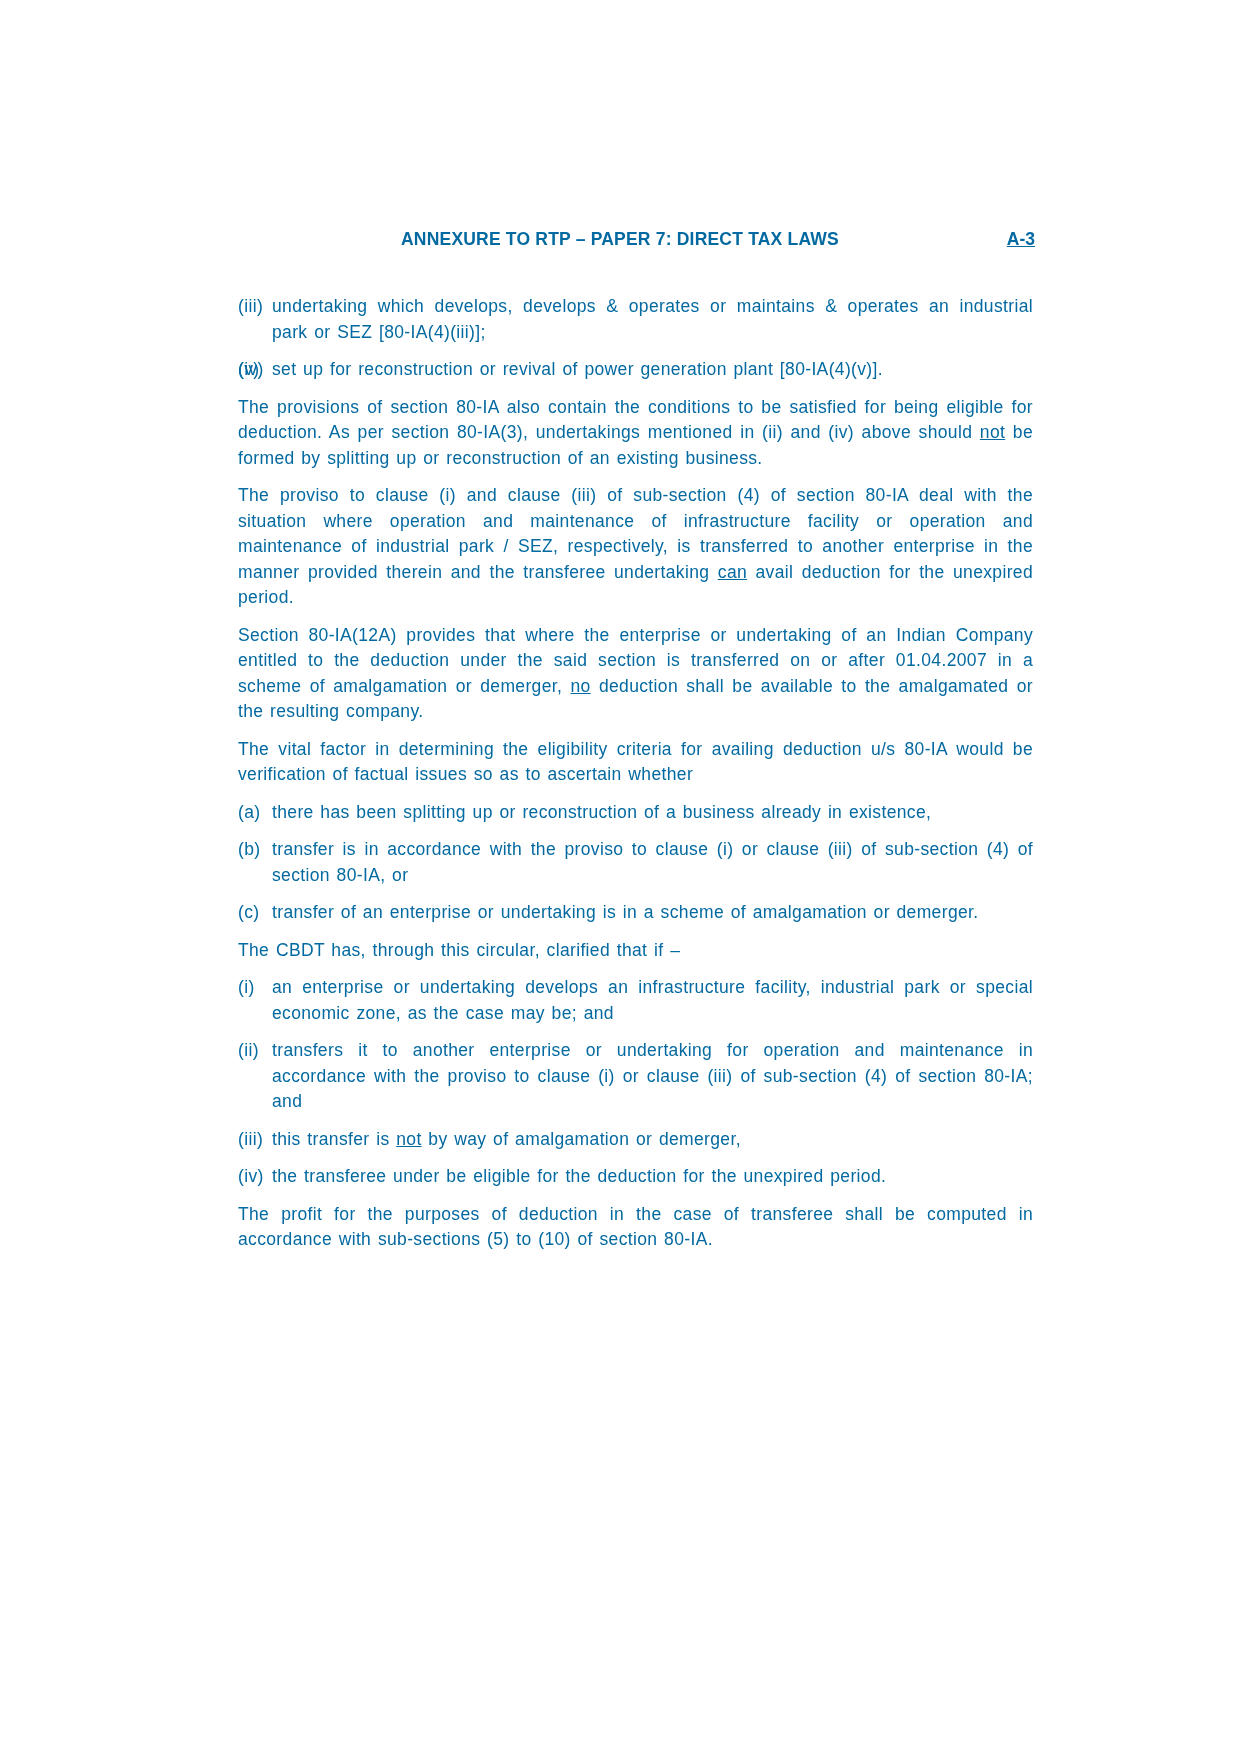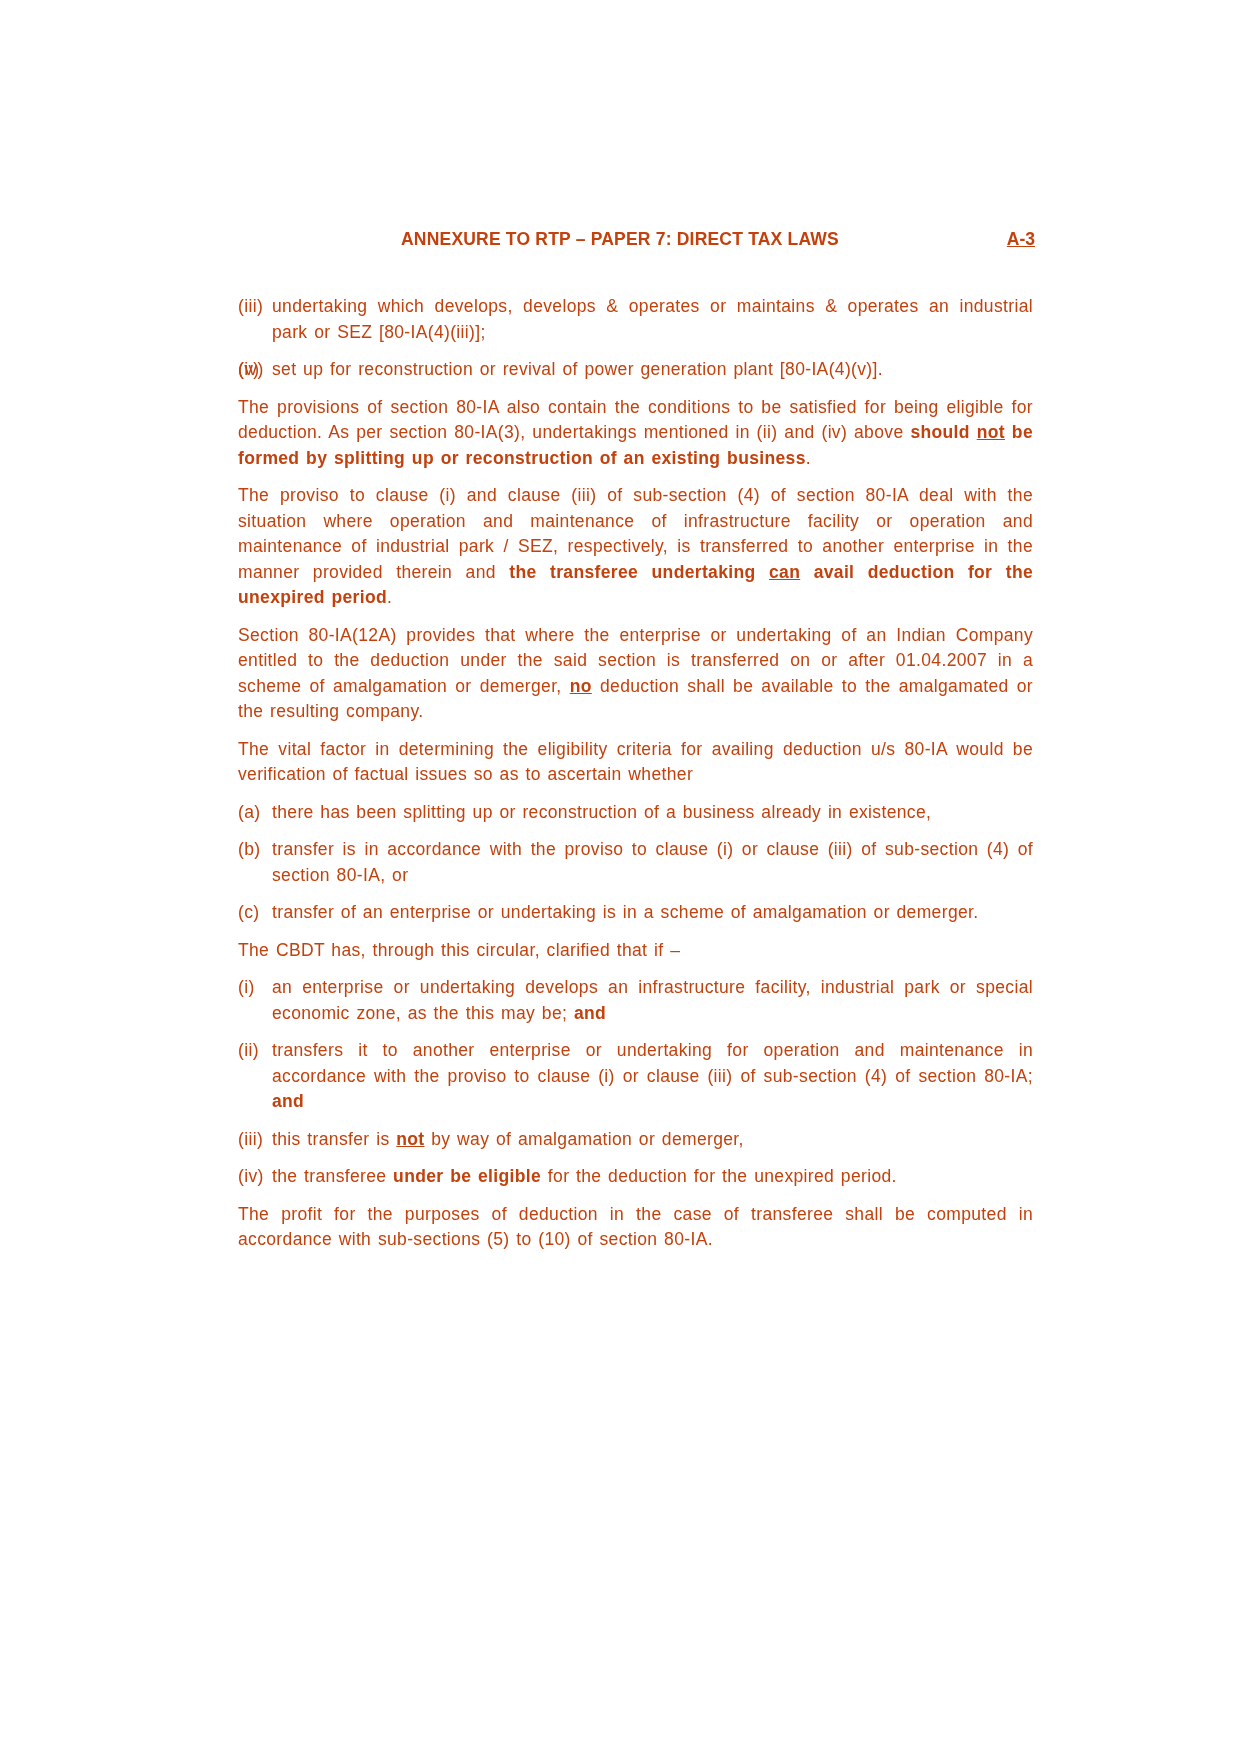--- a/index.html
+++ b/index.html
@@ -2,21 +2,21 @@
 <html><head>
 <meta charset="utf-8">
 <style>
   * { margin: 0; padding: 0; box-sizing: border-box; }
   html, body { background: #ffffff; }
   .page {
     position: relative;
     width: 1241px;
     height: 1381px;
     background: #ffffff;
-    color: #c2410c;
+    color: #0369a1;
     font-family: "Liberation Sans", sans-serif;
     overflow: hidden;
   }
   .page-header {
     position: absolute;
     top: 229px;
     left: 255px;
     width: 795px;
     height: 24px;
     font-size: 17.5px;
@@ -42,21 +42,21 @@
     width: 795px;
     font-size: 17.5px;
     line-height: 25.5px;
     letter-spacing: 0.35px;
     word-spacing: 1.5px;
     text-align: justify;
   }
   .block { margin-bottom: 12px; }
   .list-item { position: relative; padding-left: 34px; }
   .list-item .marker { position: absolute; left: 0; top: 0; }
-  .bold { font-weight: bold; }
+  .bold { font-weight: normal; }
   .underline { text-decoration: underline; }
   .page-footer {
     position: absolute;
     left: 143px;
     top: 1674px;
     font-family: "Liberation Serif", serif;
     font-size: 14px;
     font-weight: bold;
   }
 </style>
@@ -75,21 +75,21 @@
       <div class="block list-item"><span class="marker">(iv)</span></div>
       <div class="block list-item"><span class="marker">(v)</span><span><span>set up for reconstruction or revival of power generation plant [80-IA(4)(v)].</span></span></div>
       <div class="block paragraph"><span>The provisions of section 80-IA also contain the conditions to be satisfied for being eligible for deduction.  As per section 80-IA(3), undertakings mentioned in (ii) and (iv) above </span><span class="bold">should </span><span class="bold underline">not</span><span class="bold"> be formed by splitting up or reconstruction of an existing business</span><span>.</span></div>
       <div class="block paragraph"><span>The proviso to clause (i) and clause (iii) of sub-section (4) of section 80-IA deal with the situation where operation and maintenance of infrastructure facility or operation and maintenance of industrial park / SEZ, respectively, is transferred to another enterprise in the manner provided therein and </span><span class="bold">the transferee undertaking </span><span class="bold underline">can</span><span class="bold"> avail deduction for the unexpired period</span><span>.</span></div>
       <div class="block paragraph"><span>Section 80-IA(12A) provides that where the enterprise or undertaking of an Indian Company entitled to the deduction under the said section is transferred on or after 01.04.2007 in a scheme of amalgamation or demerger, </span><span class="bold underline">no</span><span> deduction shall be available to the amalgamated or the resulting company.</span></div>
       <div class="block paragraph"><span>The vital factor in determining the eligibility criteria for availing deduction u/s 80-IA would be verification of factual issues so as to ascertain whether</span></div>
       <div class="block list-item"><span class="marker">(a)</span><span><span>there has been splitting up or reconstruction of a business already in existence,</span></span></div>
       <div class="block list-item"><span class="marker">(b)</span><span><span>transfer is in accordance with the proviso to clause (i) or clause (iii) of sub-section (4) of section 80-IA, or</span></span></div>
       <div class="block list-item"><span class="marker">(c)</span><span><span>transfer of an enterprise or undertaking is in a scheme of amalgamation or demerger.</span></span></div>
       <div class="block paragraph"><span>The CBDT has, through this circular, clarified that if –</span></div>
-      <div class="block list-item"><span class="marker">(i)</span><span><span>an enterprise or undertaking develops an infrastructure facility, industrial park or special economic zone, as the this may be; </span><span class="bold">and</span></span></div>
+      <div class="block list-item"><span class="marker">(i)</span><span><span>an enterprise or undertaking develops an infrastructure facility, industrial park or special economic zone, as the case may be; </span><span class="bold">and</span></span></div>
       <div class="block list-item"><span class="marker">(ii)</span><span><span>transfers it to another enterprise or undertaking for operation and maintenance in accordance with the proviso to clause (i) or clause (iii) of sub-section (4) of section 80-IA; </span><span class="bold">and</span></span></div>
       <div class="block list-item"><span class="marker">(iii)</span><span><span>this transfer is </span><span class="bold underline">not</span><span> by way of amalgamation or demerger,</span></span></div>
       <div class="block list-item"><span class="marker">(iv)</span><span><span>the transferee </span><span class="bold">under be eligible</span><span> for the deduction for the unexpired period.</span></span></div>
       <div class="block paragraph"><span>The profit for the purposes of deduction in the case of transferee shall be computed in accordance with sub-sections (5) to (10) of section 80-IA.</span></div>
     </main>
 
   <footer class="page-footer">
     <span>© The Institute of Chartered Accountants of India</span>
   </footer>
 

